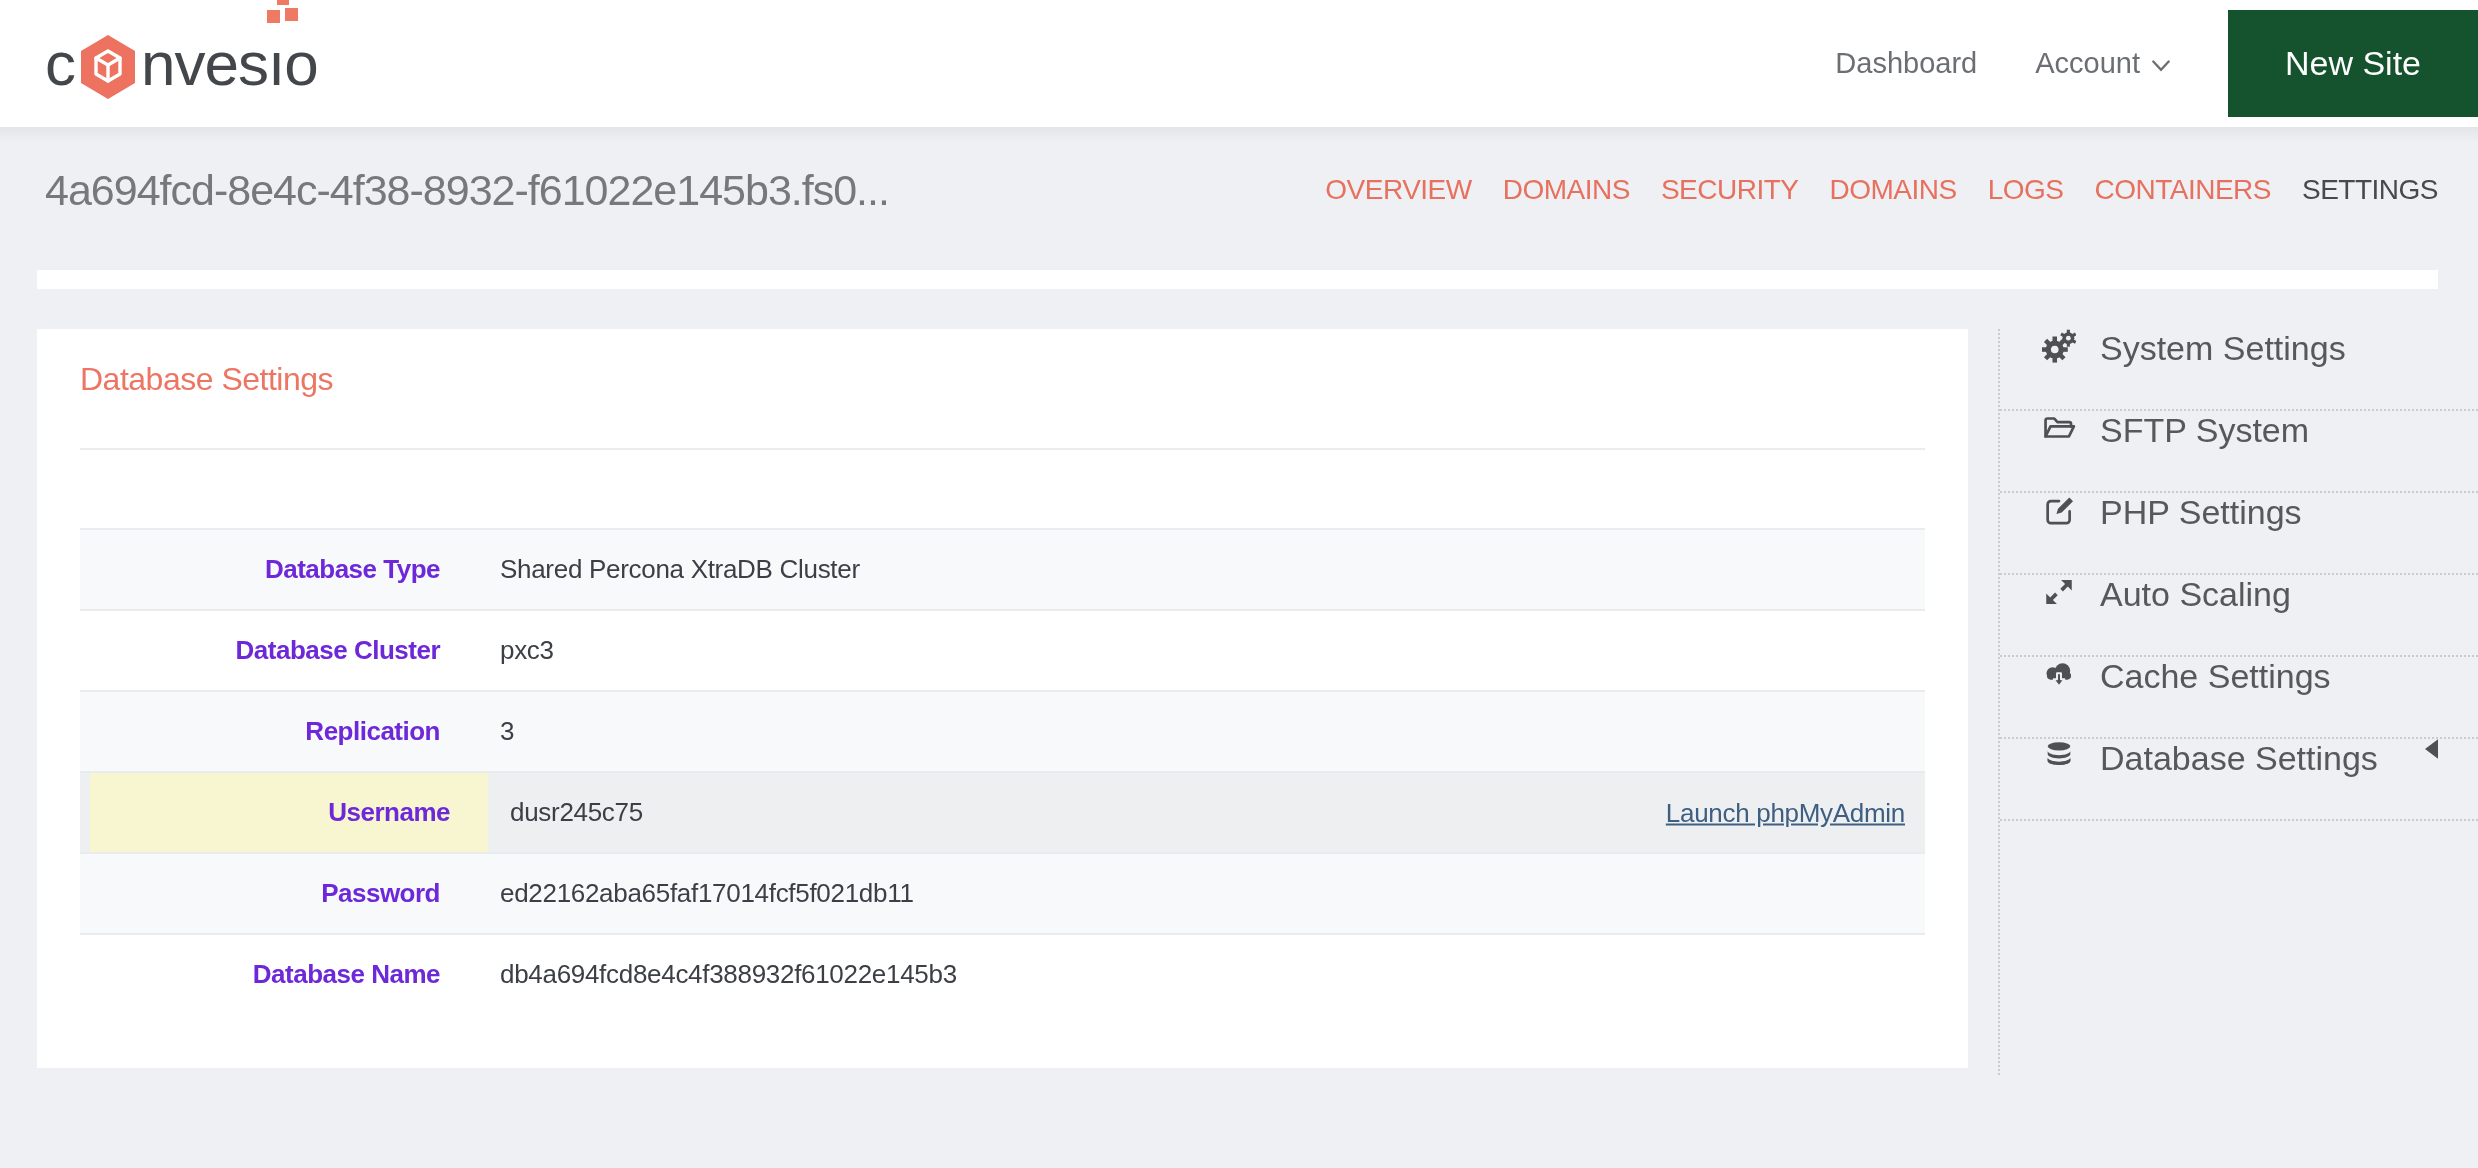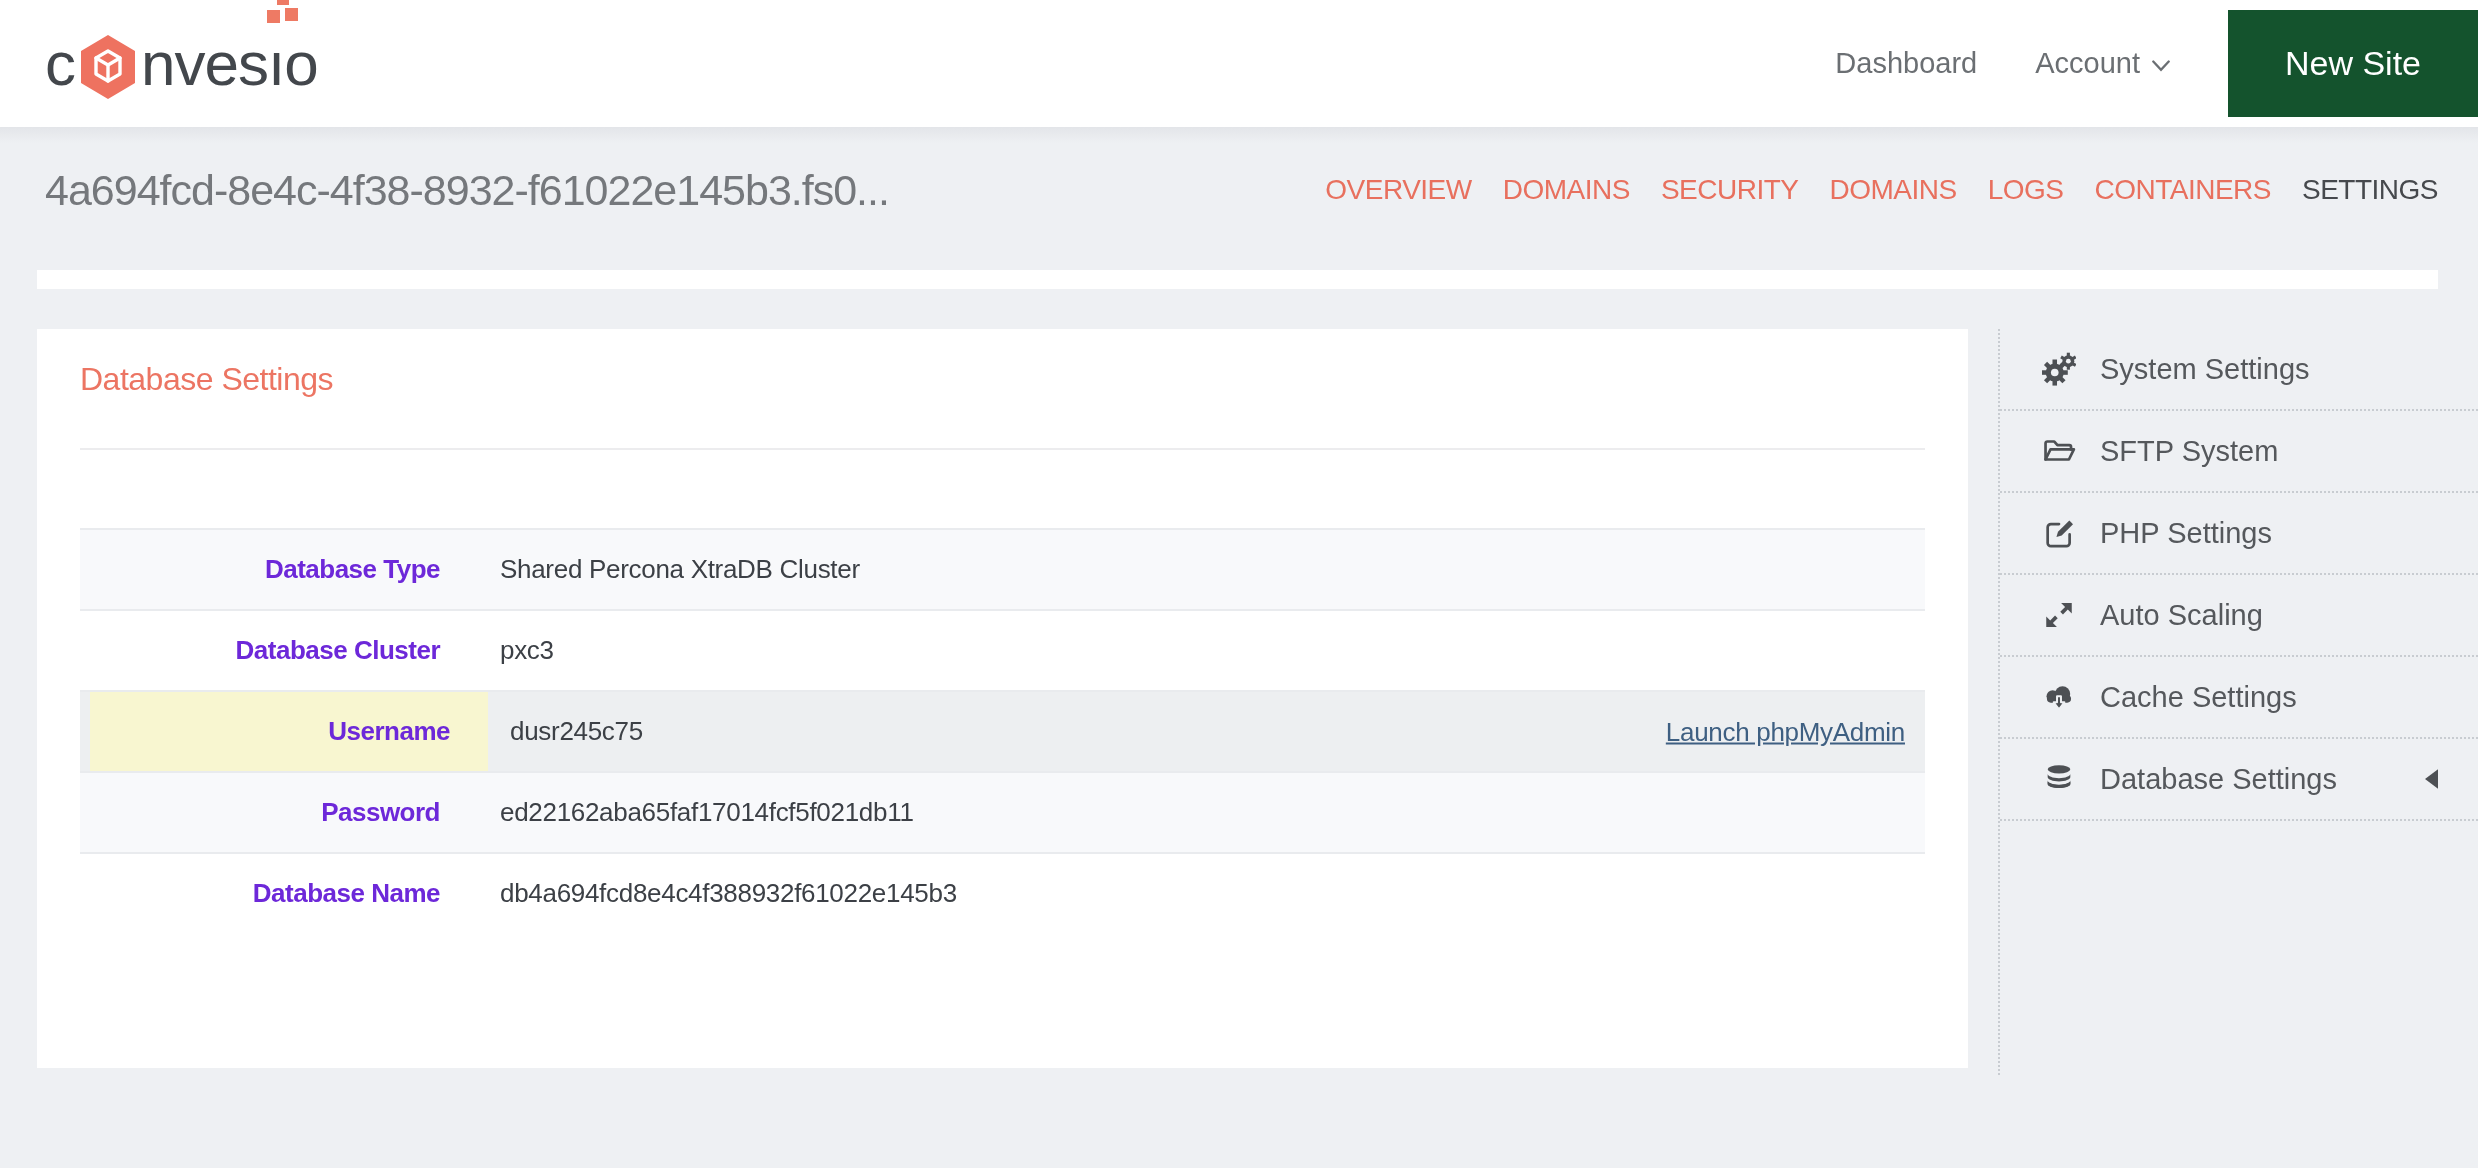--- a/index.html
+++ b/index.html
@@ -97,24 +97,24 @@
     font-size:26px; color:#3e5f82; text-decoration:underline; cursor:pointer;
     letter-spacing:-0.3px;
   }
 
   
   .sidebar {
     position:absolute; left:1998px; top:329px; width:480px; height:746px;
     border-left:2px dotted #c8ccd1;
   }
   .side-item {
-    height:82px; display:flex; align-items:center; gap:24px;
+    height:82px; display:flex; gap:24px;
     padding-left:42px; padding-right:40px;
     border-bottom:2px dotted #c8ccd1;
-    font-size:29px; color:#55585c; cursor:pointer; text-decoration:none;
+    font-size:34px; color:#55585c; cursor:pointer; text-decoration:none;
   }
   .side-icon { width:34px; height:34px; flex:0 0 34px; }
   .caret-left { width:13px; height:20px; margin-left:auto; }
 </style>
 </head>
 <body>
 
 <div class="page">
 
   <header class="header">
@@ -171,20 +171,24 @@
       <div class="row stripe">
         <div class="cell lbl">Database Type</div>
         <div class="cell val">Shared Percona XtraDB Cluster</div>
       </div>
 
       <div class="row">
         <div class="cell lbl">Database Cluster</div>
         <div class="cell val">pxc3</div>
       </div>
 
+      <div class="row stripe">
+        <div class="cell lbl">Replication</div>
+        <div class="cell val">3</div>
+      </div>
 
       <div class="row hilite">
         <div class="cell lbl">Username</div>
         <div class="cell val">
           <span>dusr245c75</span>
           <a class="pma-link">Launch phpMyAdmin</a>
         </div>
       </div>
 
       <div class="row stripe">

